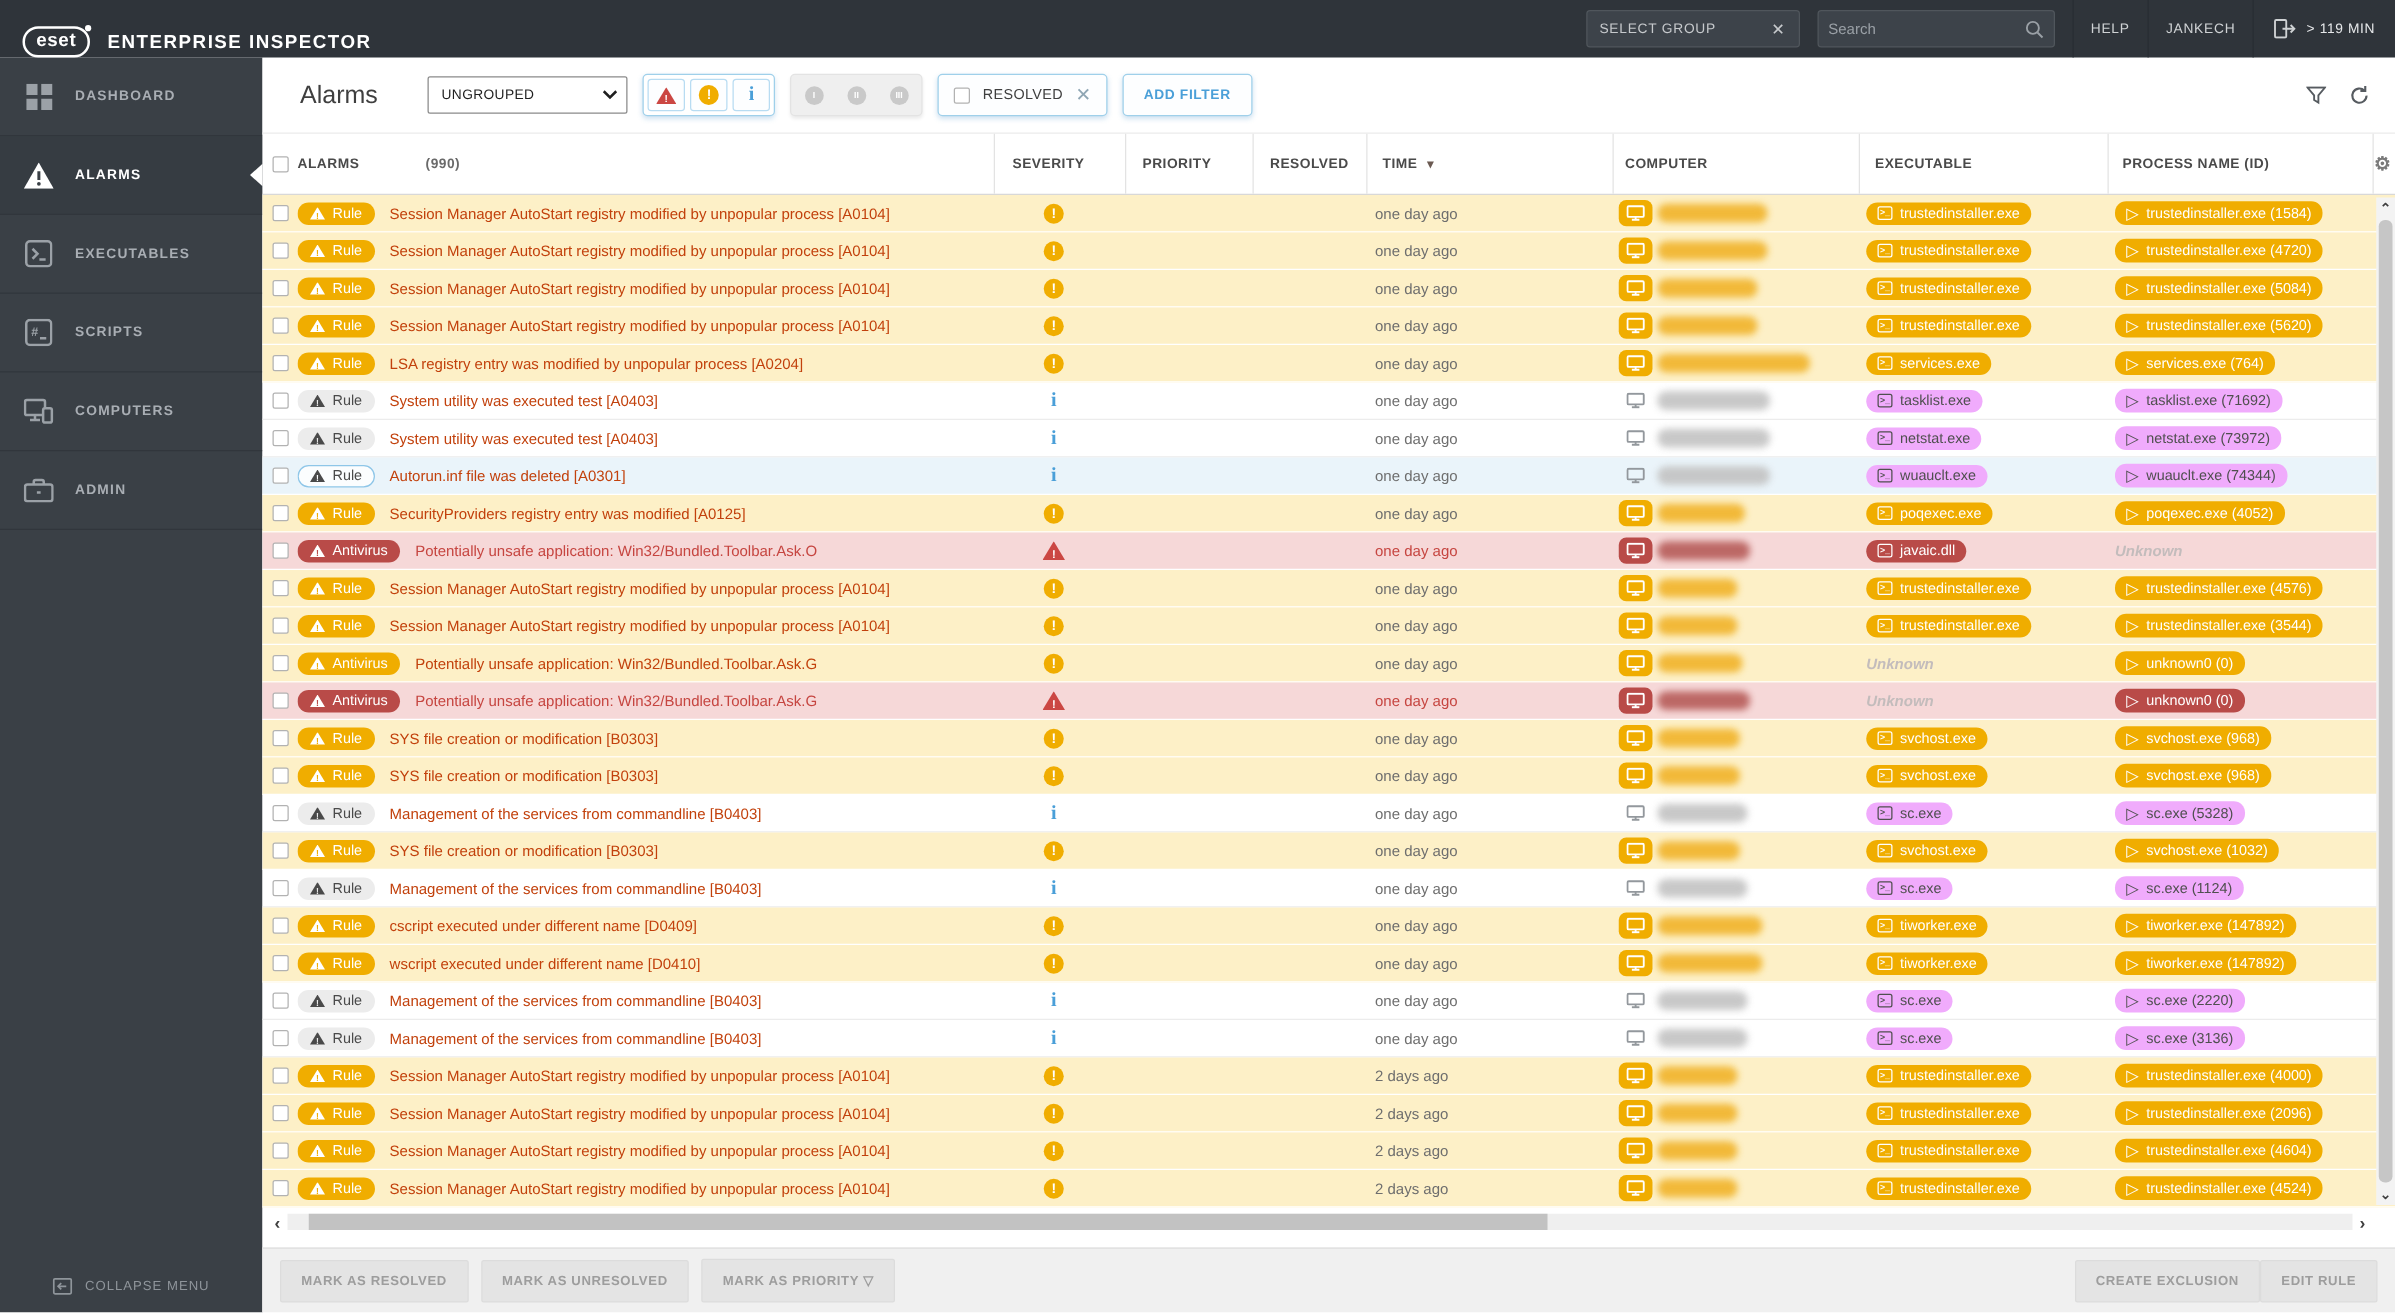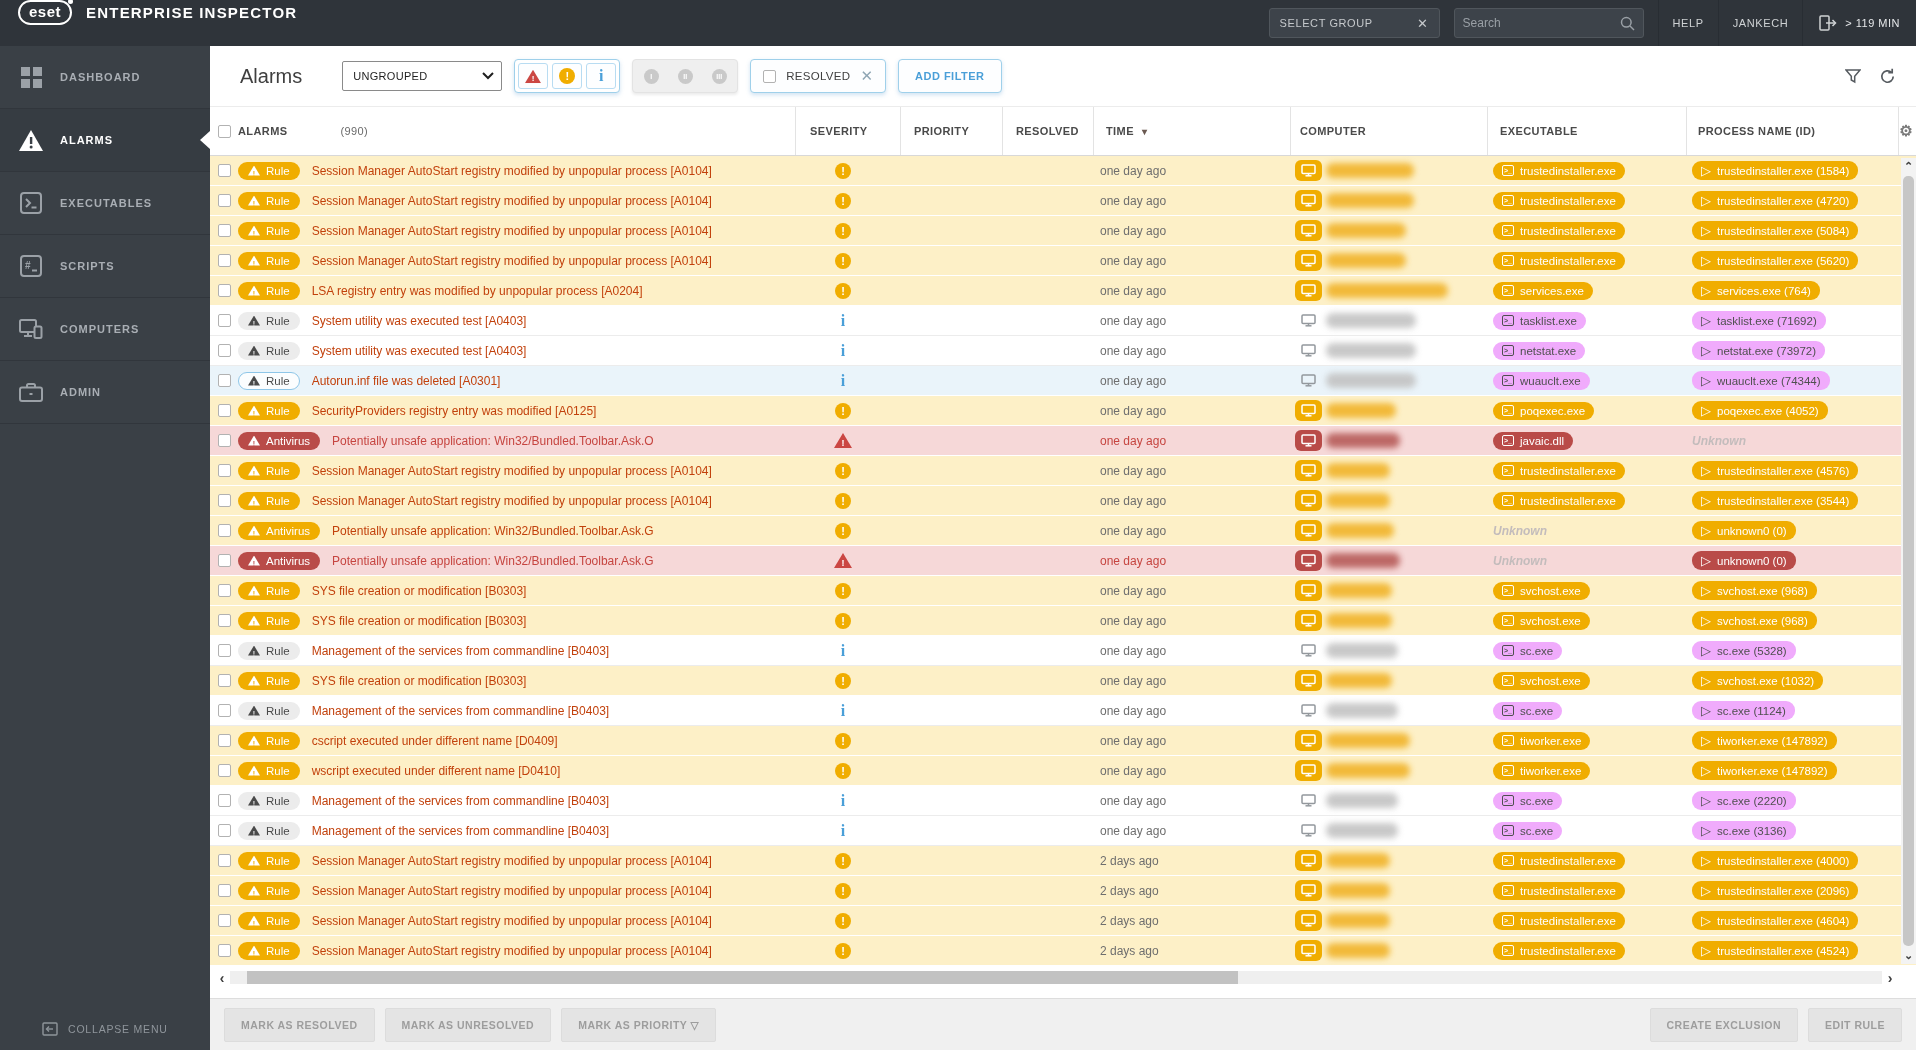--- a/index.html
+++ b/index.html
@@ -1,20 +1,20 @@
 <!DOCTYPE html>
 <html><head>
 <meta charset="utf-8">
 <style>
   * { box-sizing: border-box; margin: 0; padding: 0; }
   html,body { width:1916px; height:1050px; overflow:hidden; font-family:"Liberation Sans",sans-serif; background:#fff; }
   body { position:relative; }
 
   
-  .topbar { position:absolute; top:0; left:0; width:1916px; height:46px; background:#2f343a; display:flex; align-items:flex-start; z-index:5; }
+  .topbar { position:absolute; top:0; left:0; width:1916px; height:46px; background:#2f343a; display:flex; align-items:flex-end; z-index:5; }
   .brand { display:flex; align-items:center; gap:14px; padding-left:18px; }
   .eset-logo { position:relative; border:2px solid #fff; border-radius:13px; padding:1px 9px 3px; color:#fff; font-weight:bold; font-size:15px; letter-spacing:.5px; }
   .eset-logo::after { content:""; position:absolute; top:-3px; right:-3px; width:5px; height:5px; border-radius:50%; background:#fff; }
   .app-title { color:#fff; font-size:15px; font-weight:600; letter-spacing:1.2px; }
   .topbar-right { margin-left:auto; display:flex; align-items:center; height:100%; }
   .select-group { width:171px; height:30px; margin-right:14px; background:#3d434a; border:1px solid #50565c; border-radius:3px; display:flex; align-items:center; justify-content:space-between; padding:12px 10px; color:#c6c9cc; font-size:11px; letter-spacing:.6px; cursor:pointer; }
   .select-group .x { font-size:13px; color:#c6c9cc; }
   .search-box { width:190px; height:30px; background:#3d434a; border:1px solid #50565c; border-radius:3px; display:flex; align-items:center; padding:0 8px; margin-right:14px; }
   .search-box input { flex:1; background:transparent; border:none; outline:none; color:#cfd2d4; font-size:12px; font-family:"Liberation Sans",sans-serif; }
   .search-box input::placeholder { color:#9aa0a6; }
@@ -48,21 +48,21 @@
   .resolved-chip .lbl { font-size:11.5px; color:#3f3f3f; letter-spacing:.3px; }
   .resolved-chip .x { color:#8fa6b4; font-size:15px; }
   .add-filter { border:1px solid #9fd0ea; border-radius:4px; background:#fdfeff; color:#4a9fd8; font-size:11px; font-weight:bold; letter-spacing:.5px; padding:0 16px; height:34px; display:flex; align-items:center; box-shadow:0 2px 4px rgba(100,160,210,.3); cursor:pointer; }
   .fb-icons { margin-left:auto; margin-right:20px; display:flex; gap:18px; align-items:center; }
   .fb-icons .ic { cursor:pointer; }
 
   
   .thead { position:relative; height:50px; border-top:1px solid #ececec; border-bottom:1px solid #d8d8d8; font-size:11px; font-weight:bold; color:#4a4a4a; letter-spacing:.4px; }
   .thead .hcell { position:absolute; top:0; bottom:0; display:flex; align-items:center; gap:8px; cursor:pointer; }
   .thead .sep { position:absolute; top:0; bottom:0; width:1px; background:#e3e3e3; }
-  .count { font-weight:normal; color:#6a6a6a;padding-left:45px; }
+  .count { font-weight:bold; color:#6a6a6a;padding-left:45px; }
   .sort-caret { font-size:10px; color:#6b5a52; }
   .gear { position:absolute; right:3px; top:50%; transform:translateY(-50%); font-size:15px; color:#7a7a7a; cursor:pointer; }
 
   
   .cb { width:13px; height:13px; border:1px solid #b2b2b2; border-radius:2px; background:#fff; display:inline-block; cursor:pointer; }
 
   
   .rows { position:relative; }
   .row { position:relative; height:30px; border-bottom:1px solid #ececec; cursor:pointer; }
   .row.yellow { background:#fdf0c7; border-bottom-color:#fff; }
@@ -126,21 +126,21 @@
   .vscroll .arr.up { top:2px; } .vscroll .arr.down { bottom:2px; }
   .vscroll .thumb { position:absolute; left:2px; right:2px; top:18px; bottom:18px; background:#c6c6c6; border-radius:5px; cursor:pointer; }
   .hscroll { position:absolute; left:4px; right:18px; bottom:65px; height:15px; display:flex; align-items:center; }
   .hscroll .arr { width:16px; text-align:center; font-size:14px; font-weight:bold; color:#3f3f3f; cursor:pointer; }
   .hscroll .track { flex:1; height:13px; background:#efefef; position:relative; }
   .hscroll .thumb { position:absolute; left:1%; width:60%; top:0; bottom:0; background:#c2c2c2; cursor:pointer; }
 
   
   .bottombar { position:absolute; left:0; right:0; bottom:0; height:52px; background:#f0f0f0; border-top:1px solid #ddd; display:flex; align-items:center; padding:0 14px; gap:10px; }
   .bbtn { background:#e4e4e4; border:1px solid #dcdcdc; color:#9d9d9d; font-size:10.5px; font-weight:bold; letter-spacing:.5px; padding:10px 16px; border-radius:2px; cursor:pointer; white-space:nowrap; }
-  .bb-right { margin-left:auto; display:flex; gap:10px;padding-left:18px; }
+  .bb-right { margin-left:auto; display:flex; gap:0;padding-left:18px; }
 </style>
 </head>
 <body>
 
 <div class="topbar">
   <div class="brand">
     <span class="eset-logo">eset</span>
     <span class="app-title">ENTERPRISE INSPECTOR</span>
   </div>
   <div class="topbar-right">

